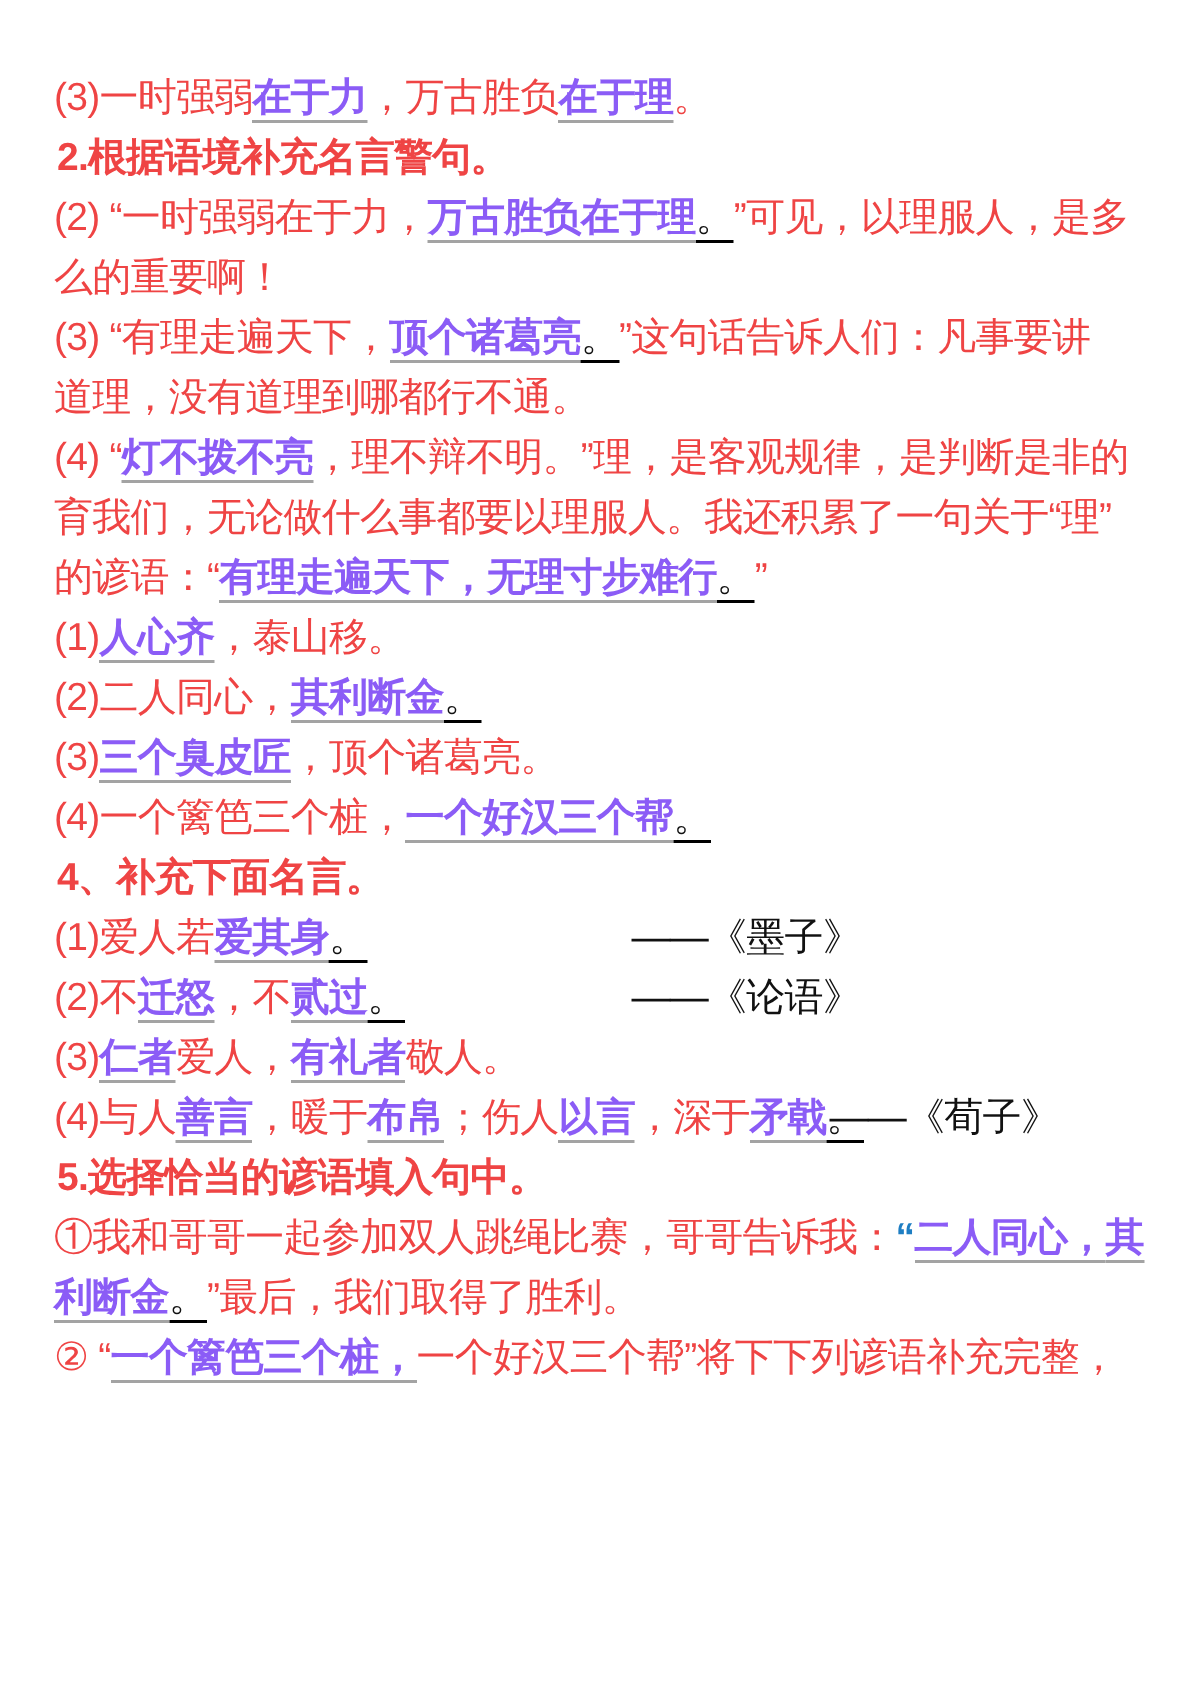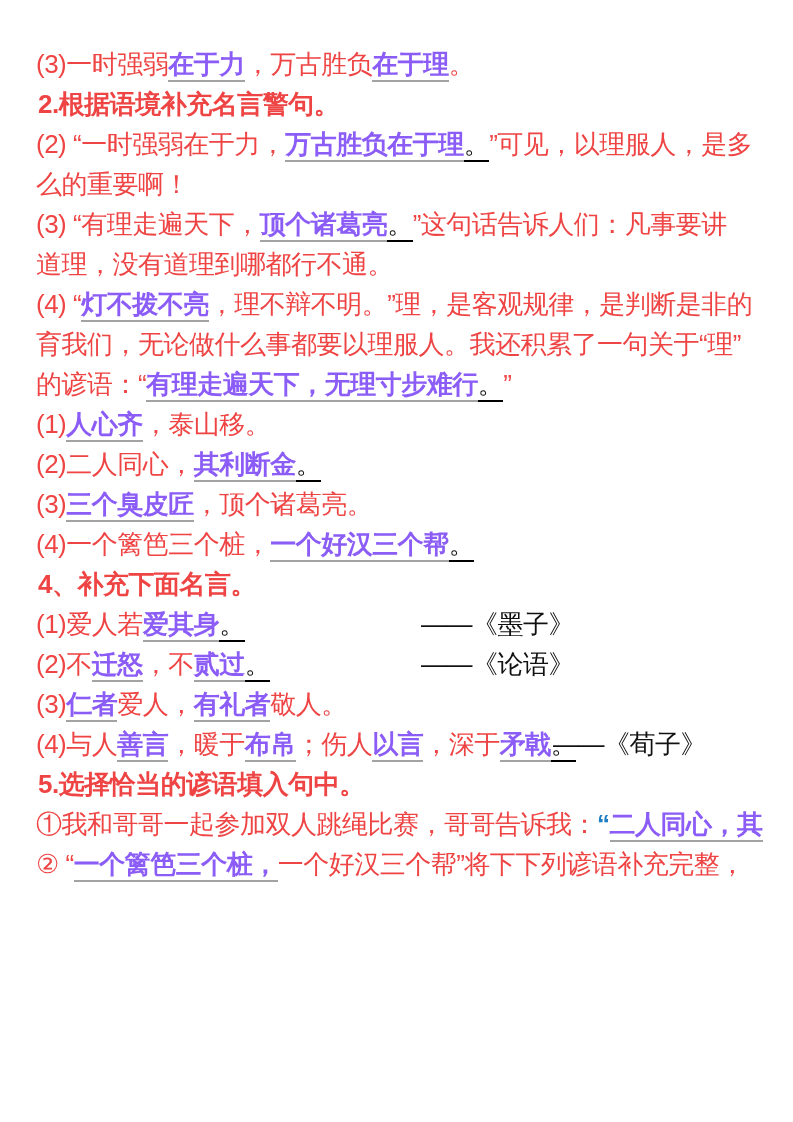--- a/index.html
+++ b/index.html
@@ -77,15 +77,16 @@
       <div class="line"><span class="seg-t">(2)二人同心，</span><span class="seg-b">其利断金</span><span class="seg-u">。</span></div>
       <div class="line"><span class="seg-t">(3)</span><span class="seg-b">三个臭皮匠</span><span class="seg-t">，顶个诸葛亮。</span></div>
       <div class="line"><span class="seg-t">(4)一个篱笆三个桩，</span><span class="seg-b">一个好汉三个帮</span><span class="seg-u">。</span></div>
       <div class="line heading"><span class="seg-t">4、补充下面名言。</span></div>
       <div class="line"><span class="seg-t">(1)爱人若</span><span class="seg-b">爱其身</span><span class="seg-u">。</span><span class="attribution pos-mid">——《墨子》</span></div>
       <div class="line"><span class="seg-t">(2)不</span><span class="seg-b">迁怒</span><span class="seg-t">，不</span><span class="seg-b">贰过</span><span class="seg-u">。</span><span class="attribution pos-mid">——《论语》</span></div>
       <div class="line"><span class="seg-t">(3)</span><span class="seg-b">仁者</span><span class="seg-t">爱人，</span><span class="seg-b">有礼者</span><span class="seg-t">敬人。</span></div>
       <div class="line"><span class="seg-t">(4)与人</span><span class="seg-b">善言</span><span class="seg-t">，暖于</span><span class="seg-b">布帛</span><span class="seg-t">；伤人</span><span class="seg-b">以言</span><span class="seg-t">，深于</span><span class="seg-b">矛戟</span><span class="seg-u">。</span><span class="attribution pos-right">——《荀子》</span></div>
       <div class="line heading"><span class="seg-t">5.选择恰当的谚语填入句中。</span></div>
       <div class="line"><span class="seg-t">①我和哥哥一起参加双人跳绳比赛，哥哥告诉我：</span><span class="seg-q">“</span><span class="seg-b">二人同心，</span><span class="seg-b">其</span></div>
+      <div class="line"><span class="seg-b">利断金</span><span class="seg-u">。</span><span class="seg-t">”最后，我们取得了胜利。</span></div>
       <div class="line"><span class="seg-t">② “</span><span class="seg-b">一个篱笆三个桩，</span><span class="seg-t">一个好汉三个帮”将下下列谚语补充完整，</span></div>
     </div>
 </div>
 
 </body></html>

